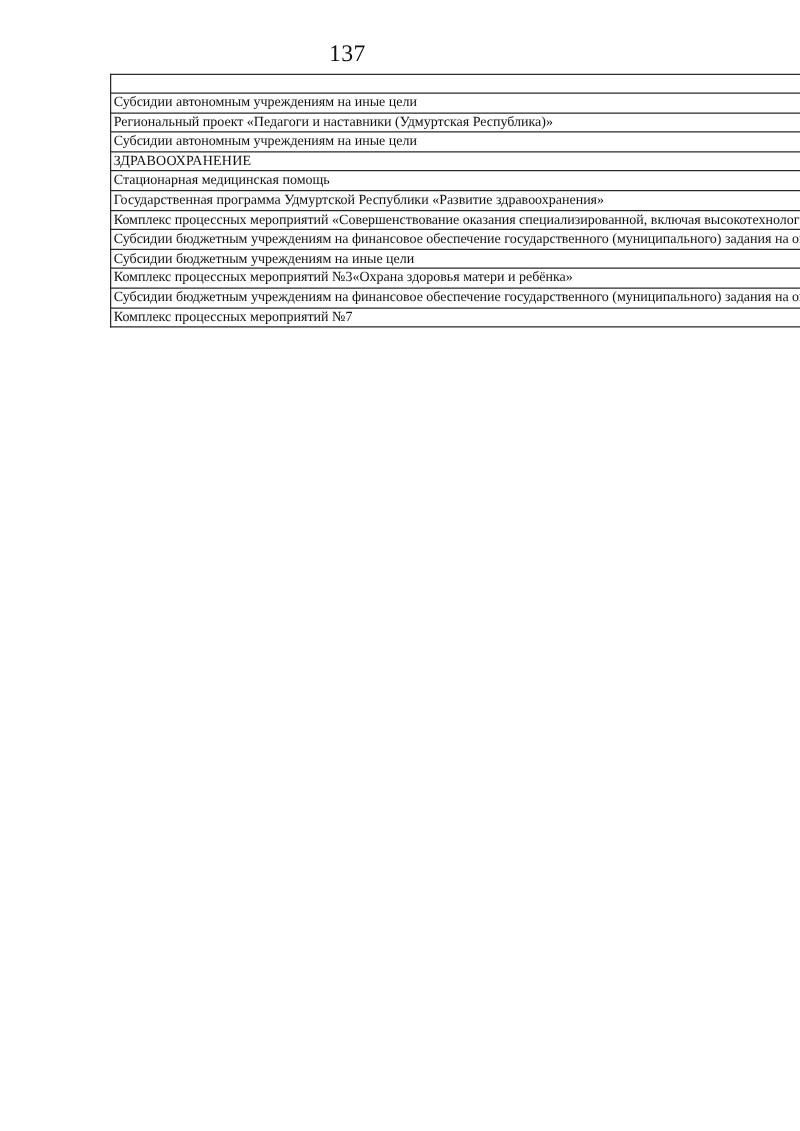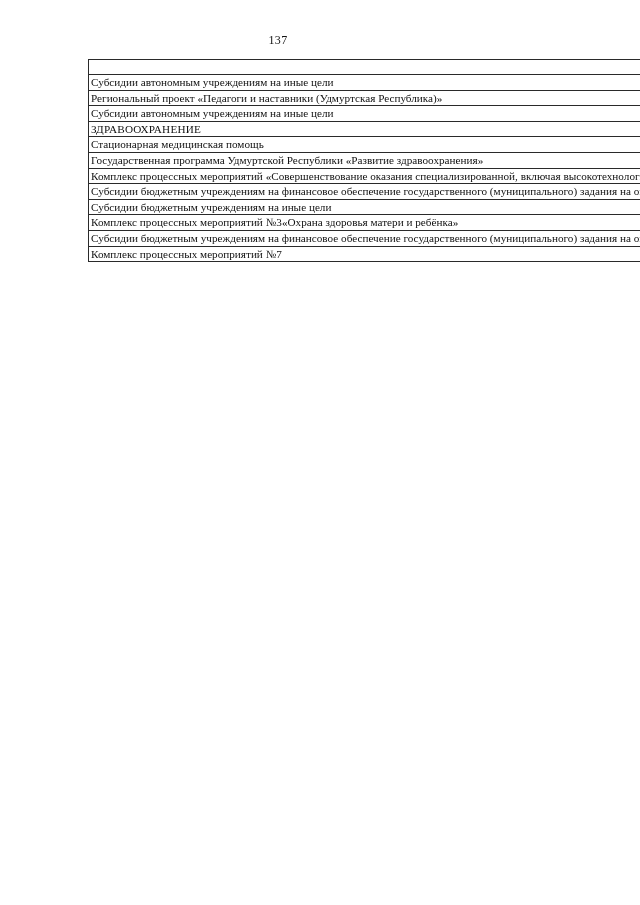--- a/index.html
+++ b/index.html
@@ -1,19 +1,19 @@
 <!DOCTYPE html>
 <html><head>
 <meta charset="utf-8">
 <style>
   html, body { margin: 0; padding: 0; background: #ffffff; }
   body { width: 640px; height: 905px; position: relative; overflow: hidden;
          font-family: "Liberation Serif", "DejaVu Serif", serif; color: #111; }
   .page-number { position: absolute; top: 33px; left: 0; width: 556px; text-align: center;
-                 font-size: 12px; letter-spacing: 0.3px; }
+                 font-size: 19px; letter-spacing: 0.3px; }
   table.budget { position: absolute; top: 59px; left: 88px; border-collapse: collapse;
                  table-layout: fixed; font-size: 11.2px; line-height: 14.6px; }
   table.budget td, table.budget th { border: 1px solid #2a2a2a; padding: 0 1px 0 2px;
                  vertical-align: bottom; overflow: hidden; white-space: nowrap; font-weight: normal; }
   table.budget th { text-align: center; height: 14px; line-height: 13px; vertical-align: middle; }
   td.name { white-space: normal; text-align: left; padding-left: 2px; }
   col.c1 { width: 118px; }
   tr.section td.name { letter-spacing: 0.2px; }
 </style>
 </head>

